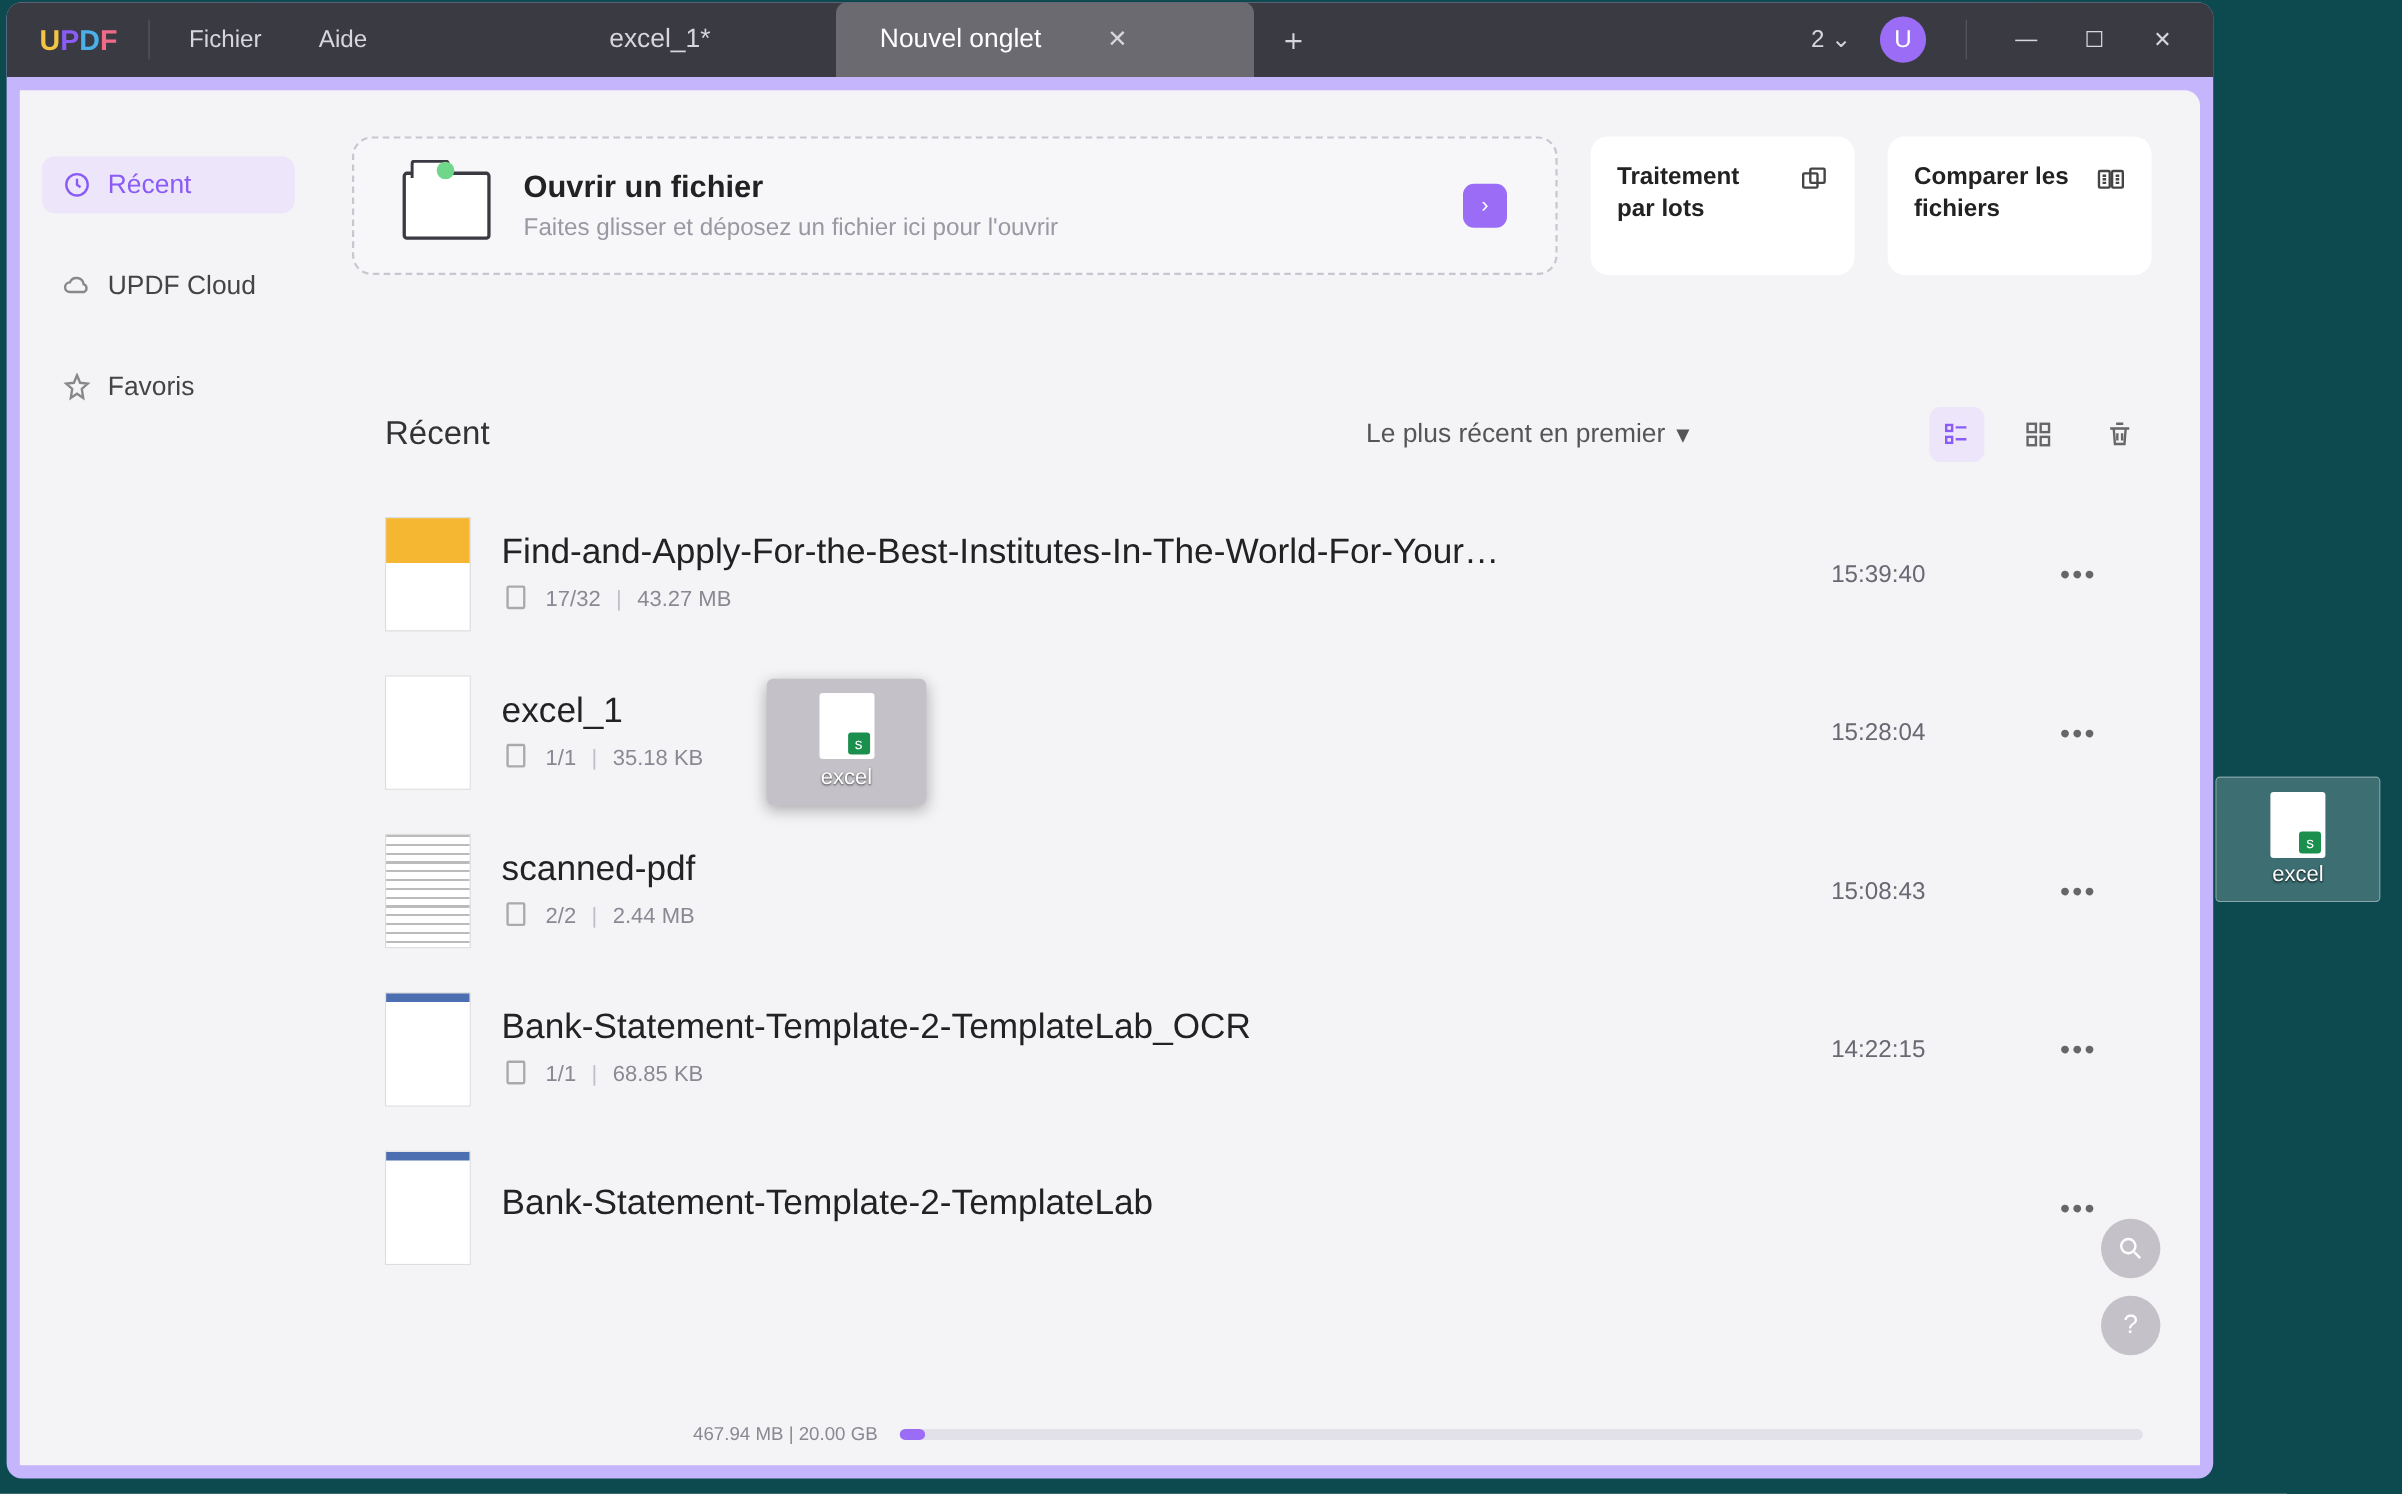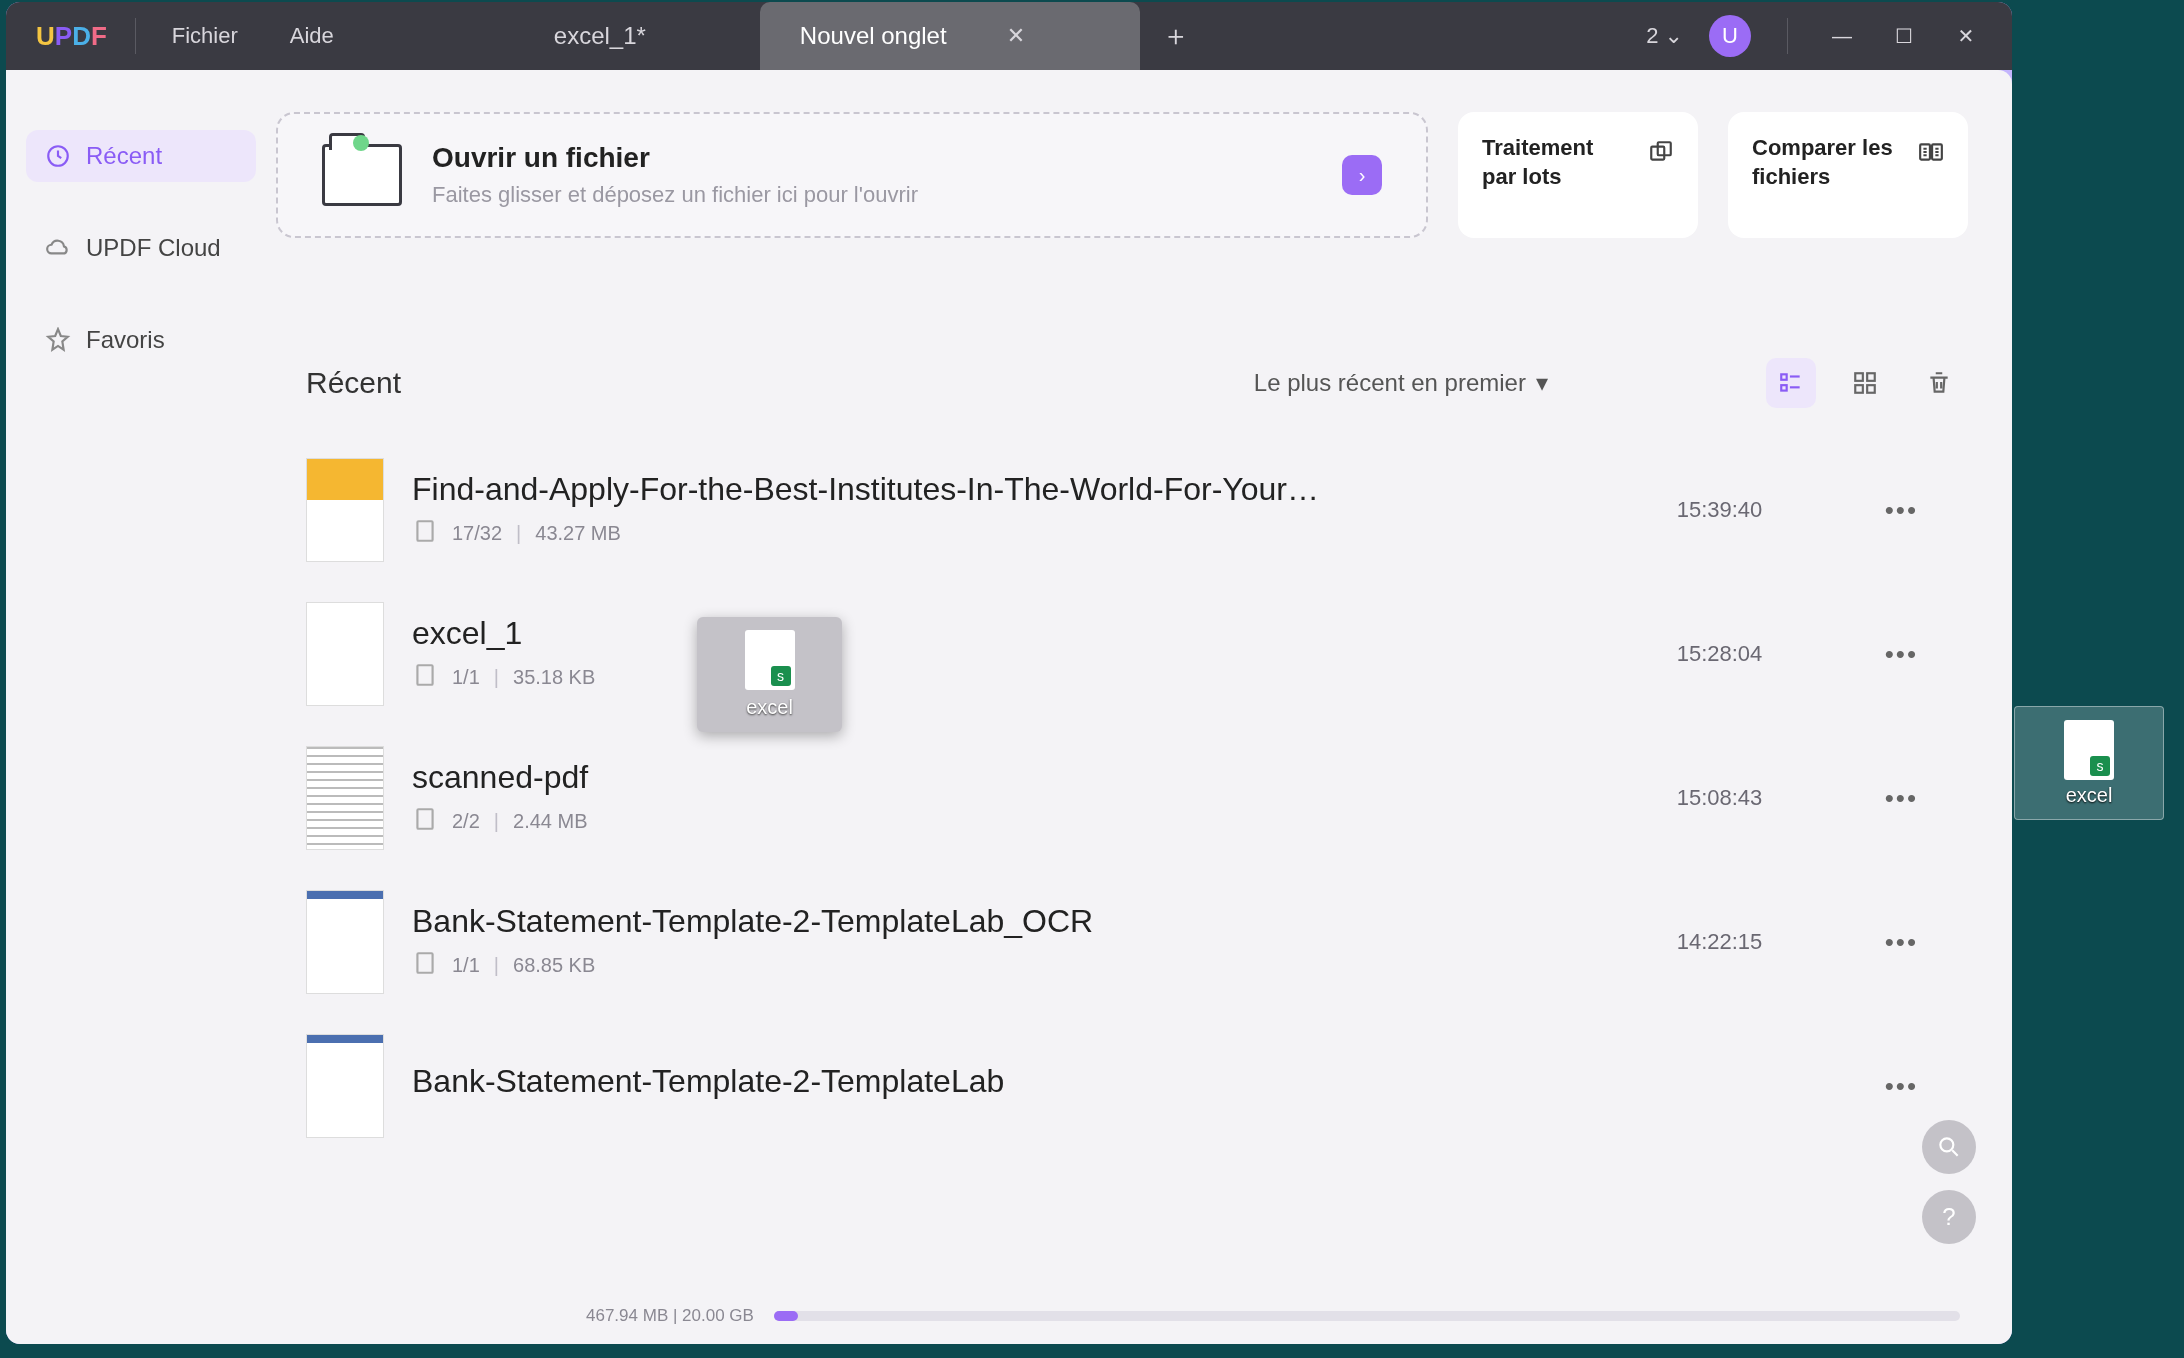--- a/index.html
+++ b/index.html
@@ -15,21 +15,21 @@
 .menu-item{padding:0 26px;font-size:22px;cursor:pointer;}
 .tab{height:68px;display:flex;align-items:center;padding:0 40px;font-size:24px;position:relative;cursor:pointer;}
 .tab.inactive{color:#d8d6dc;min-width:320px;justify-content:center;align-items:center;}
 .tab.active{background:#6a6a70;border-radius:10px 10px 0 0;color:#fff;min-width:380px;}
 .tab .close-x{margin-left:60px;font-size:22px;color:#d8d6dc;}
 .newtab{padding:0 22px;font-size:28px;color:#d8d6dc;cursor:pointer;}
 .title-right{margin-left:auto;display:flex;align-items:center;gap:26px;padding-right:16px;}
 .tabcount{font-size:22px;color:#d8d6dc;display:flex;align-items:center;gap:6px;}
 .avatar{width:42px;height:42px;border-radius:50%;background:#9b6cf5;color:#fff;display:flex;align-items:center;justify-content:center;font-size:22px;}
 .winbtn{width:36px;height:36px;display:flex;align-items:center;justify-content:center;font-size:20px;color:#d8d6dc;cursor:pointer;}
-.content-area{flex:1;background:#f4f3f6;border-radius:0 14px 0 0;margin:0;display:flex;position:relative;}
+.content-area{flex:1;background:#f4f3f6;border-radius:0 14px 0 0;margin:12px;display:flex;position:relative;gap:32px;}
 .sidebar{width:270px;padding:60px 20px;display:flex;flex-direction:column;gap:40px;}
 .side-item{display:flex;align-items:center;gap:14px;font-size:24px;color:#444;padding:12px 18px;border-radius:12px;cursor:pointer;}
 .side-item.active{background:#ede6fb;color:#8a5cf5;}
 .side-icon{width:28px;height:28px;display:flex;align-items:center;justify-content:center;}
 .main{flex:1;padding:42px 44px 0 0;display:flex;flex-direction:column;position:relative;}
 .top-cards{display:flex;gap:30px;width:100%;}
 .open-file{flex:1;border:2px dashed #c9c6d0;border-radius:18px;background:#f7f6f9;padding:28px 44px;display:flex;align-items:center;gap:30px;position:relative;cursor:pointer;justify-content:center;}
 .folder-icon{width:80px;height:62px;background:#fff;border:3px solid #3a3a42;border-radius:4px;position:relative;}
 .folder-icon::before{content:"";position:absolute;top:-14px;left:4px;width:30px;height:14px;background:#fff;border:3px solid #3a3a42;border-bottom:none;border-radius:4px 4px 0 0;}
 .folder-icon::after{content:"";position:absolute;top:-12px;left:28px;width:16px;height:16px;background:#6fd68a;border-radius:50%;}

